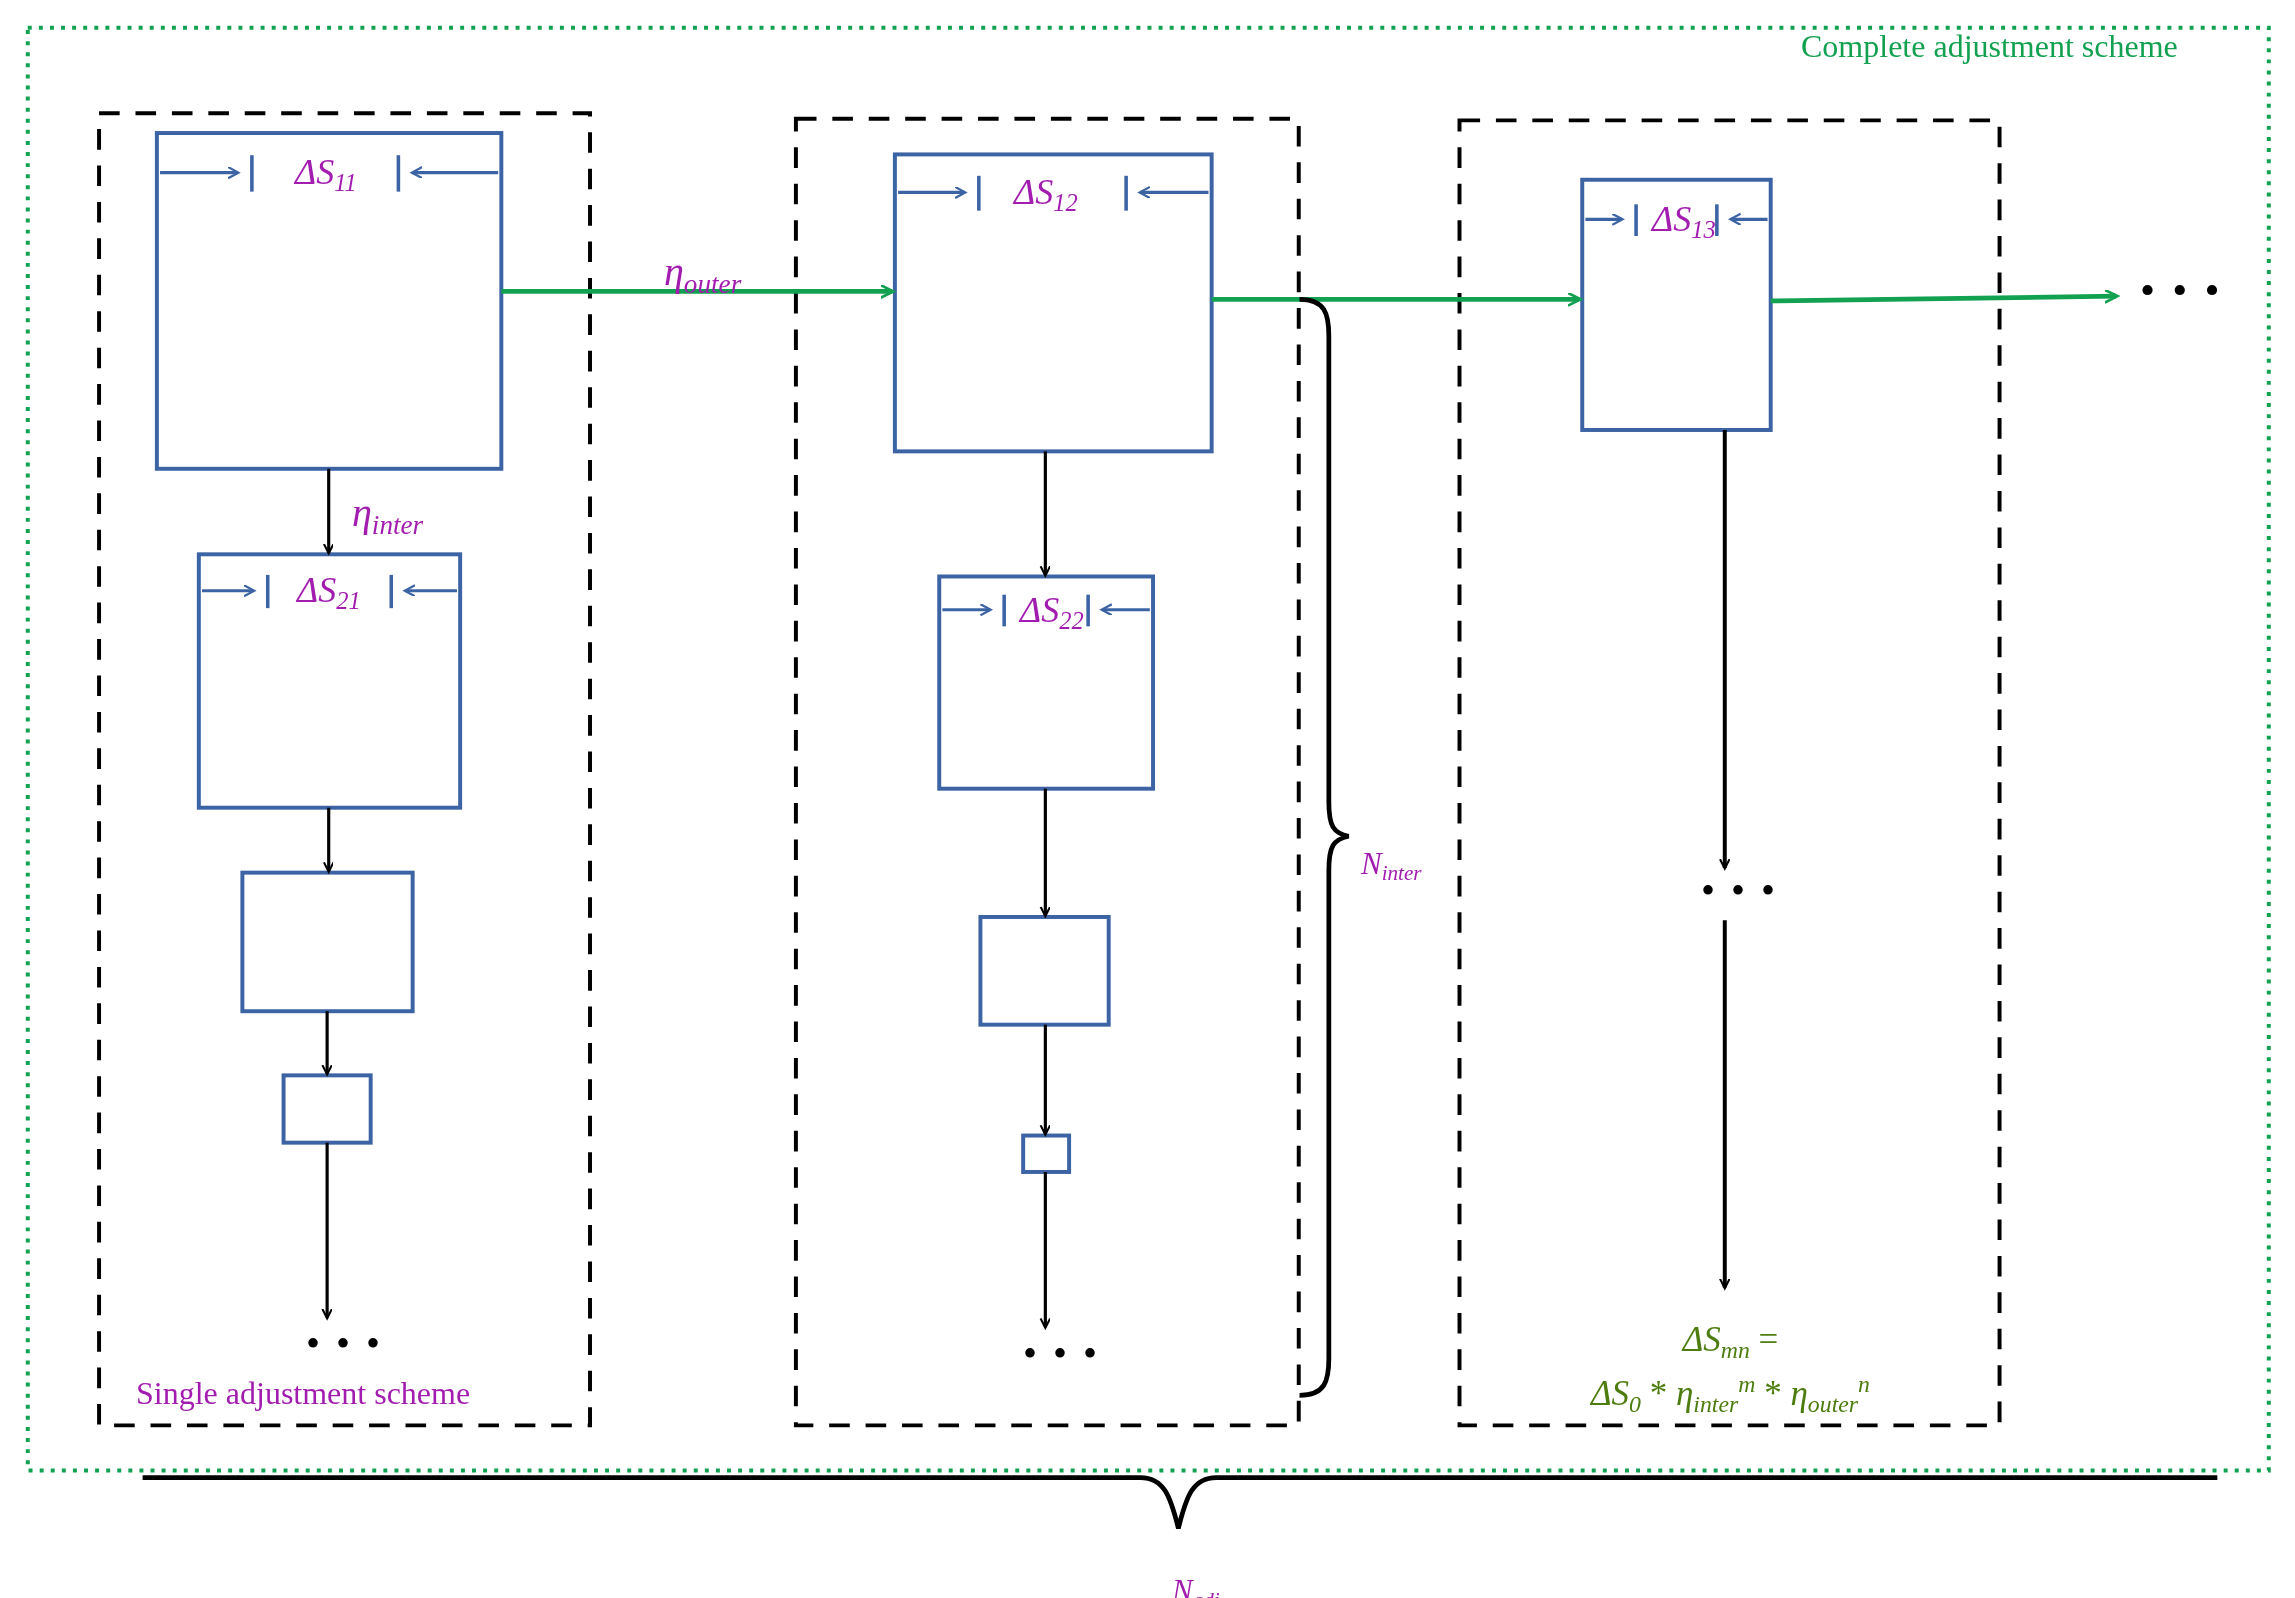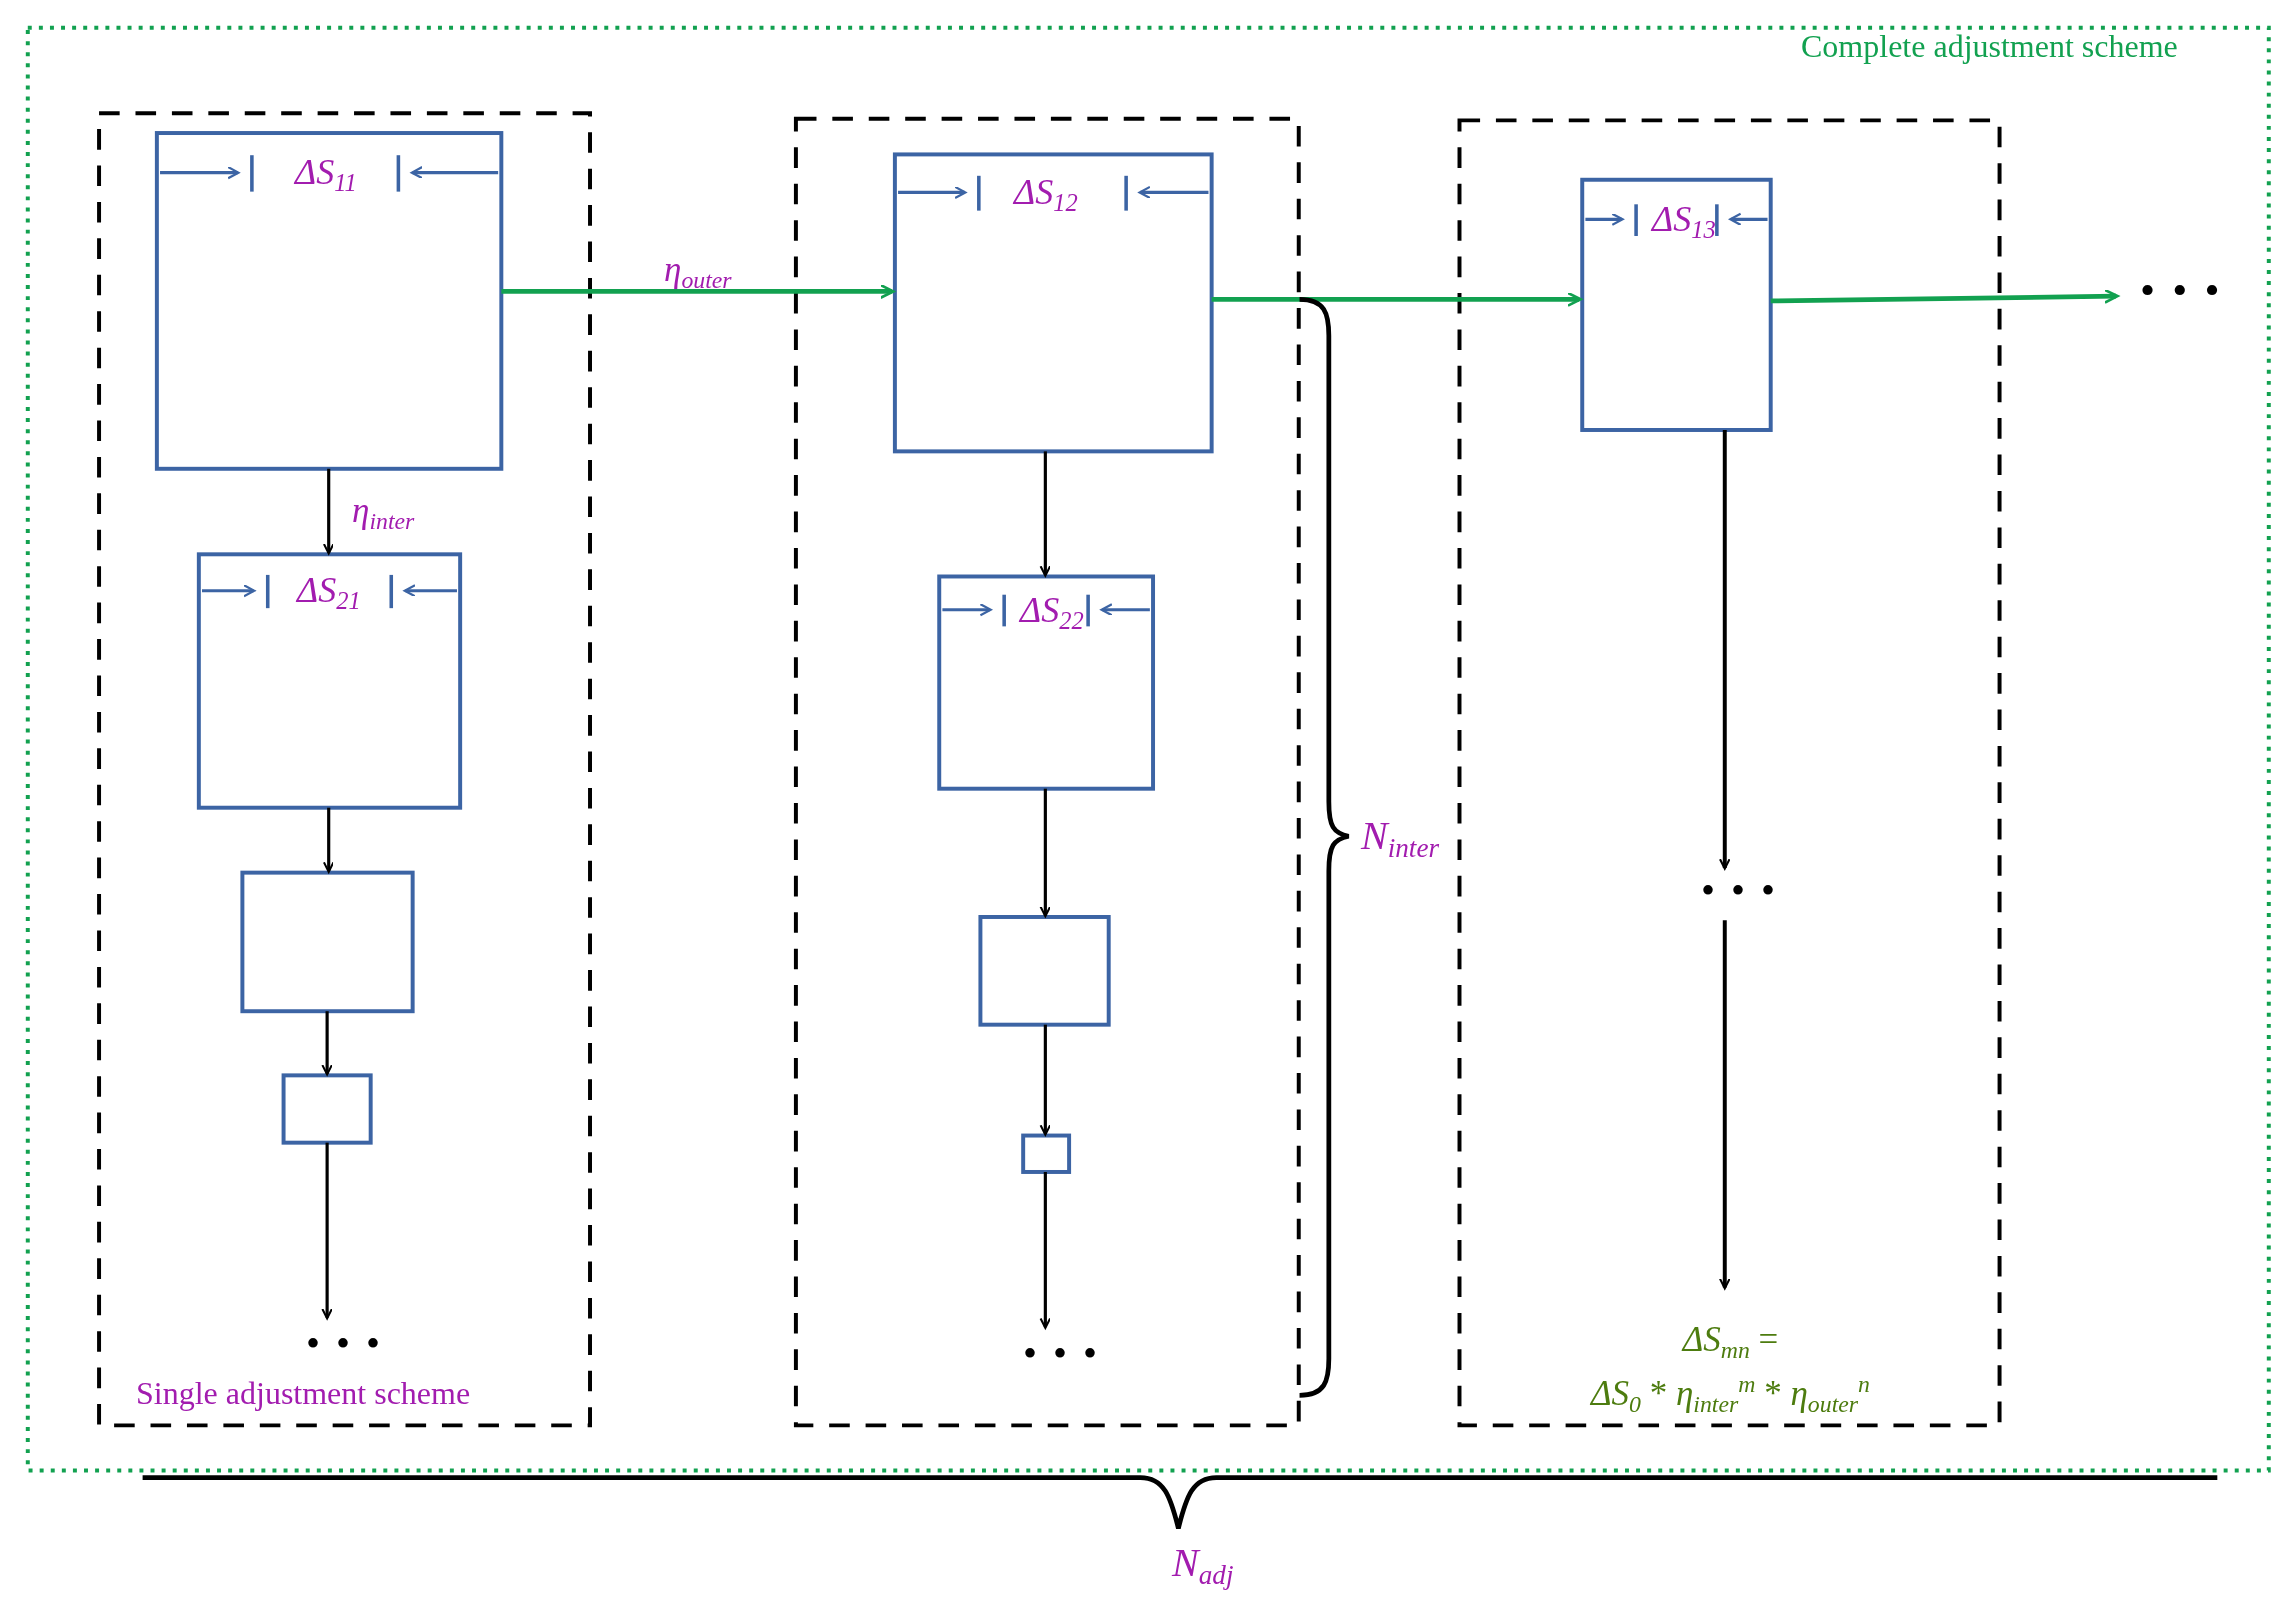--- a/index.html
+++ b/index.html
@@ -25,22 +25,22 @@
   .dots{
     position:absolute;
     color:#000000;
     font-family:"Liberation Serif","DejaVu Serif",serif;
     letter-spacing:0.10em;
     line-height:1;
     white-space:nowrap;
   }
   .green-text{color:#12a150;}
   .ds-label{font-size:36px;}
-  .eta-label{font-size:35px;}
-  .bigN{font-size:40px;}
+  .eta-label{font-size:40px;}
+  .bigN{font-size:31px;margin-top:32px;}
   .scheme-label{font-size:32px;font-style:normal;font-family:Liberation Serif, serif;}
   .formula{
     position:absolute;
     text-align:center;
     font-size:35px;
     color:#4d7c0f;
     line-height:1.45;
     white-space:nowrap;
   }
 </style>

